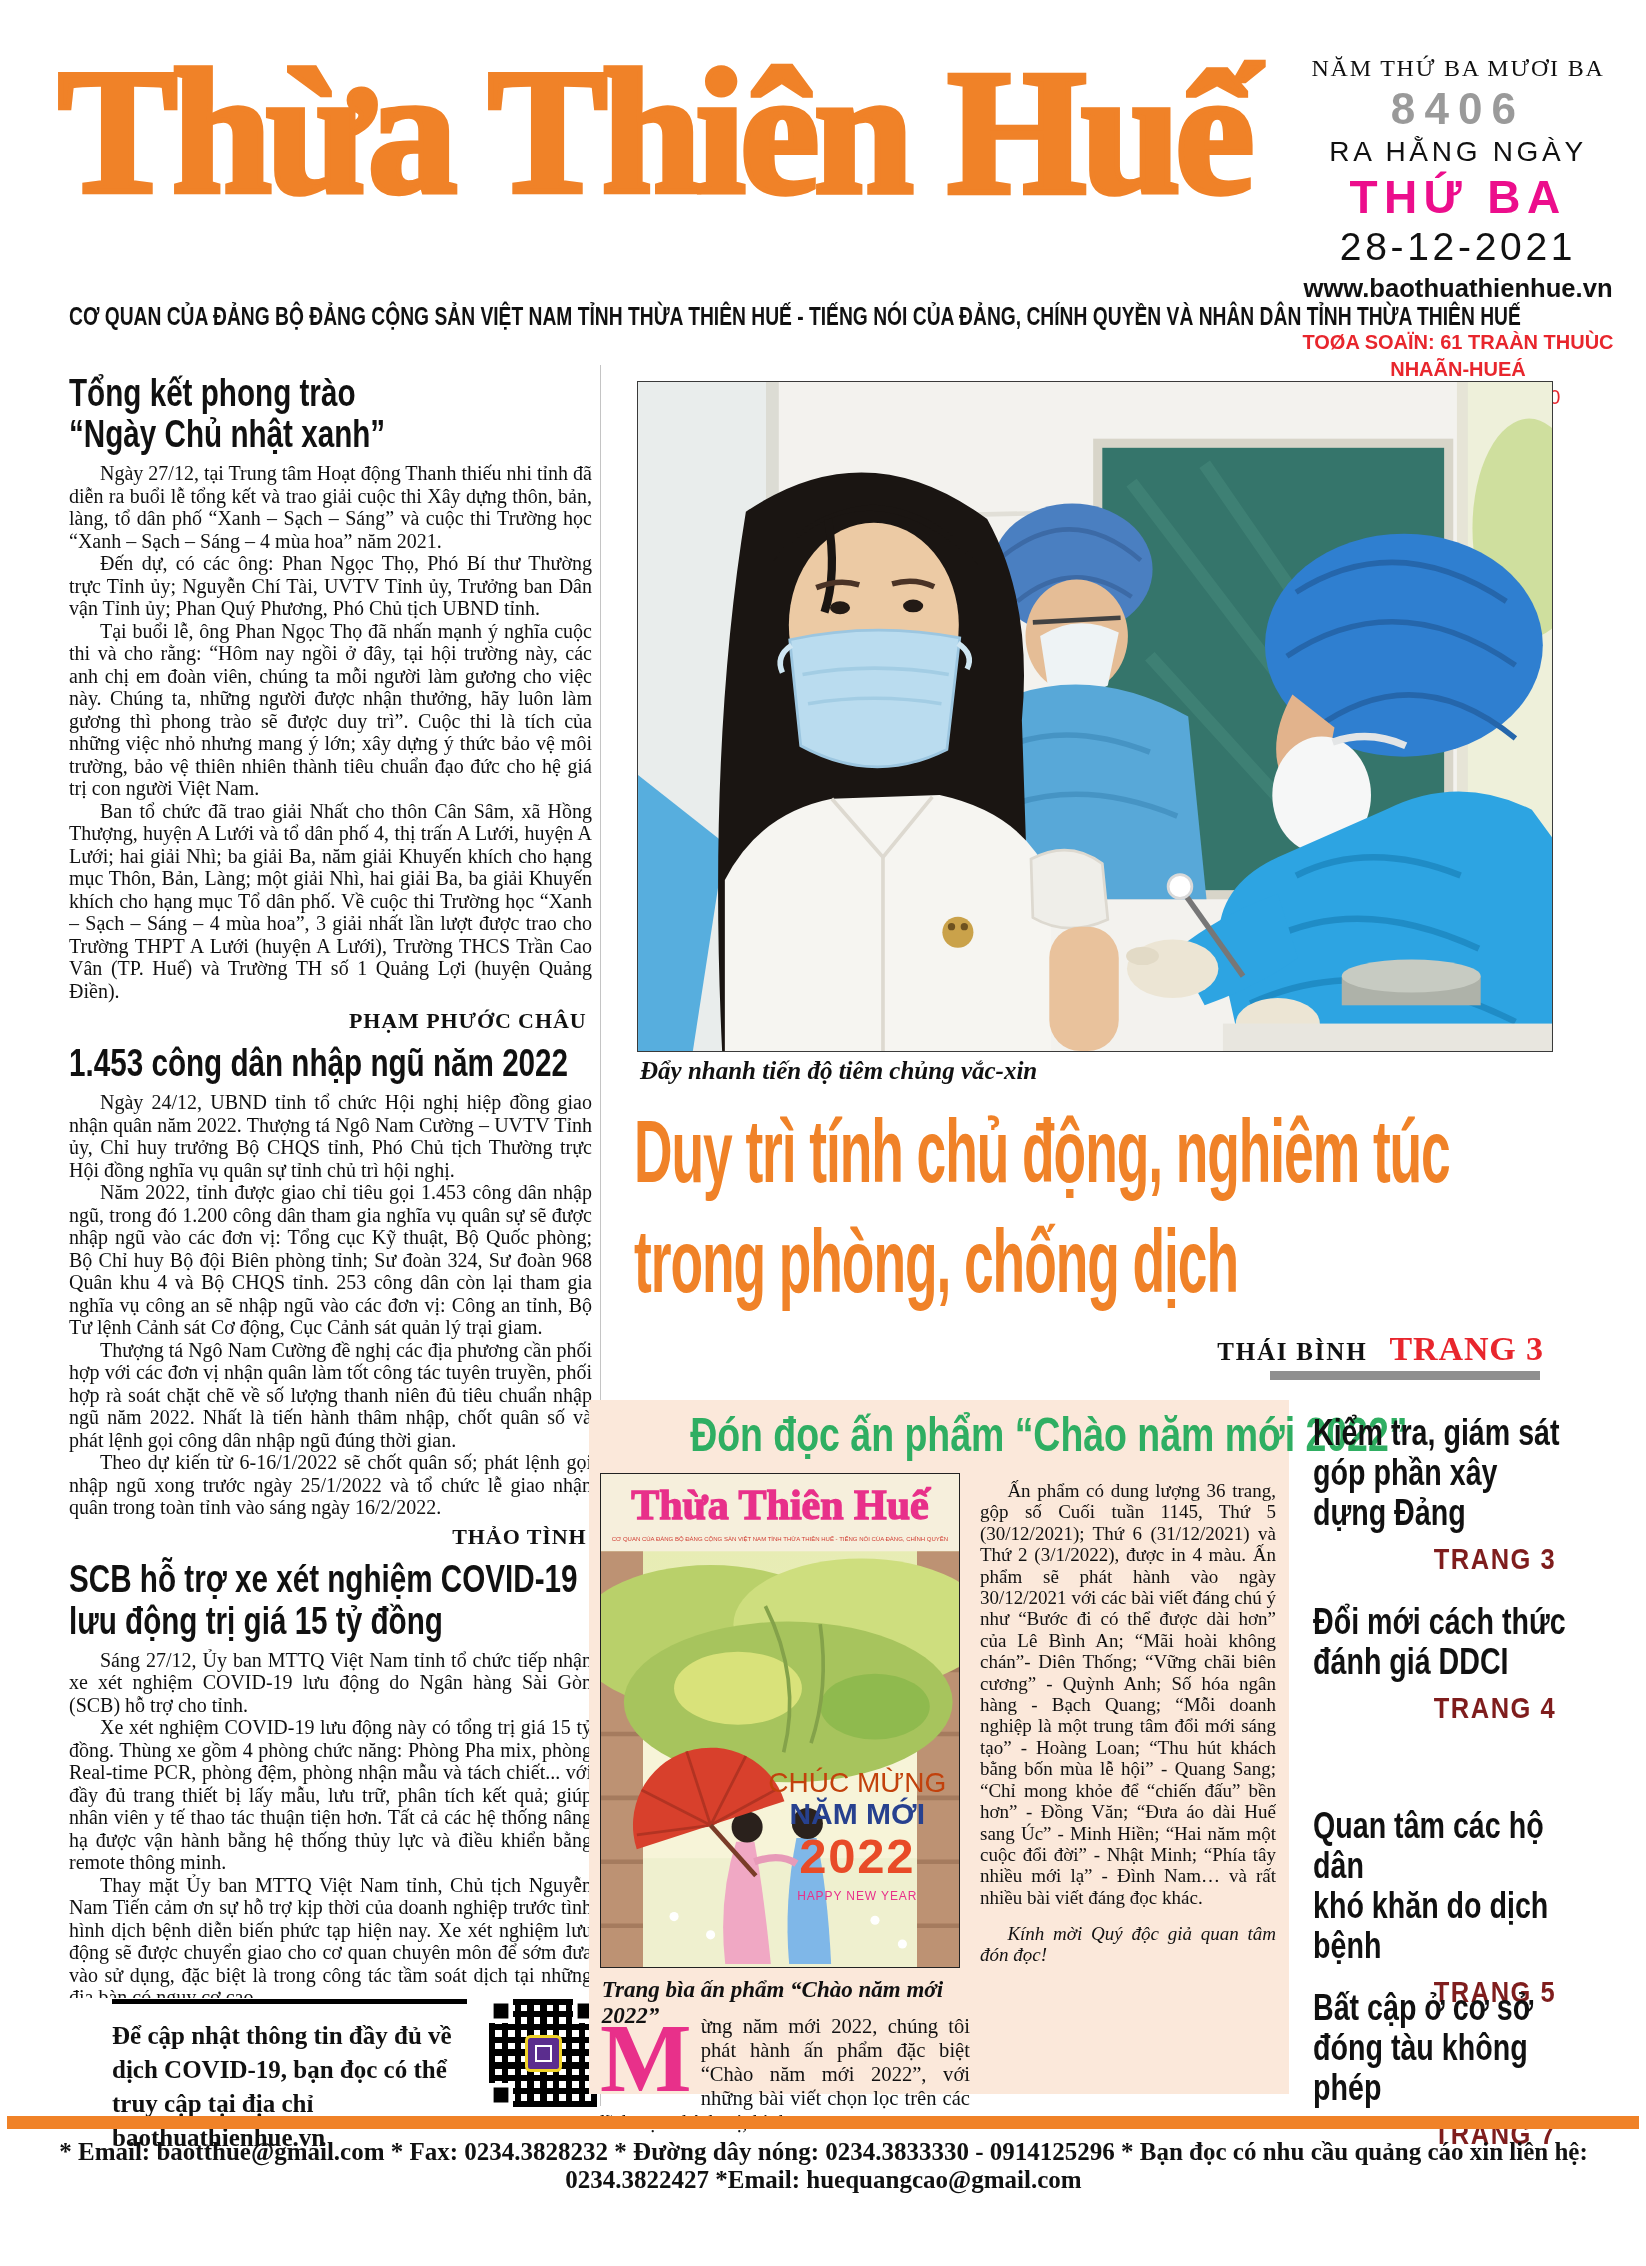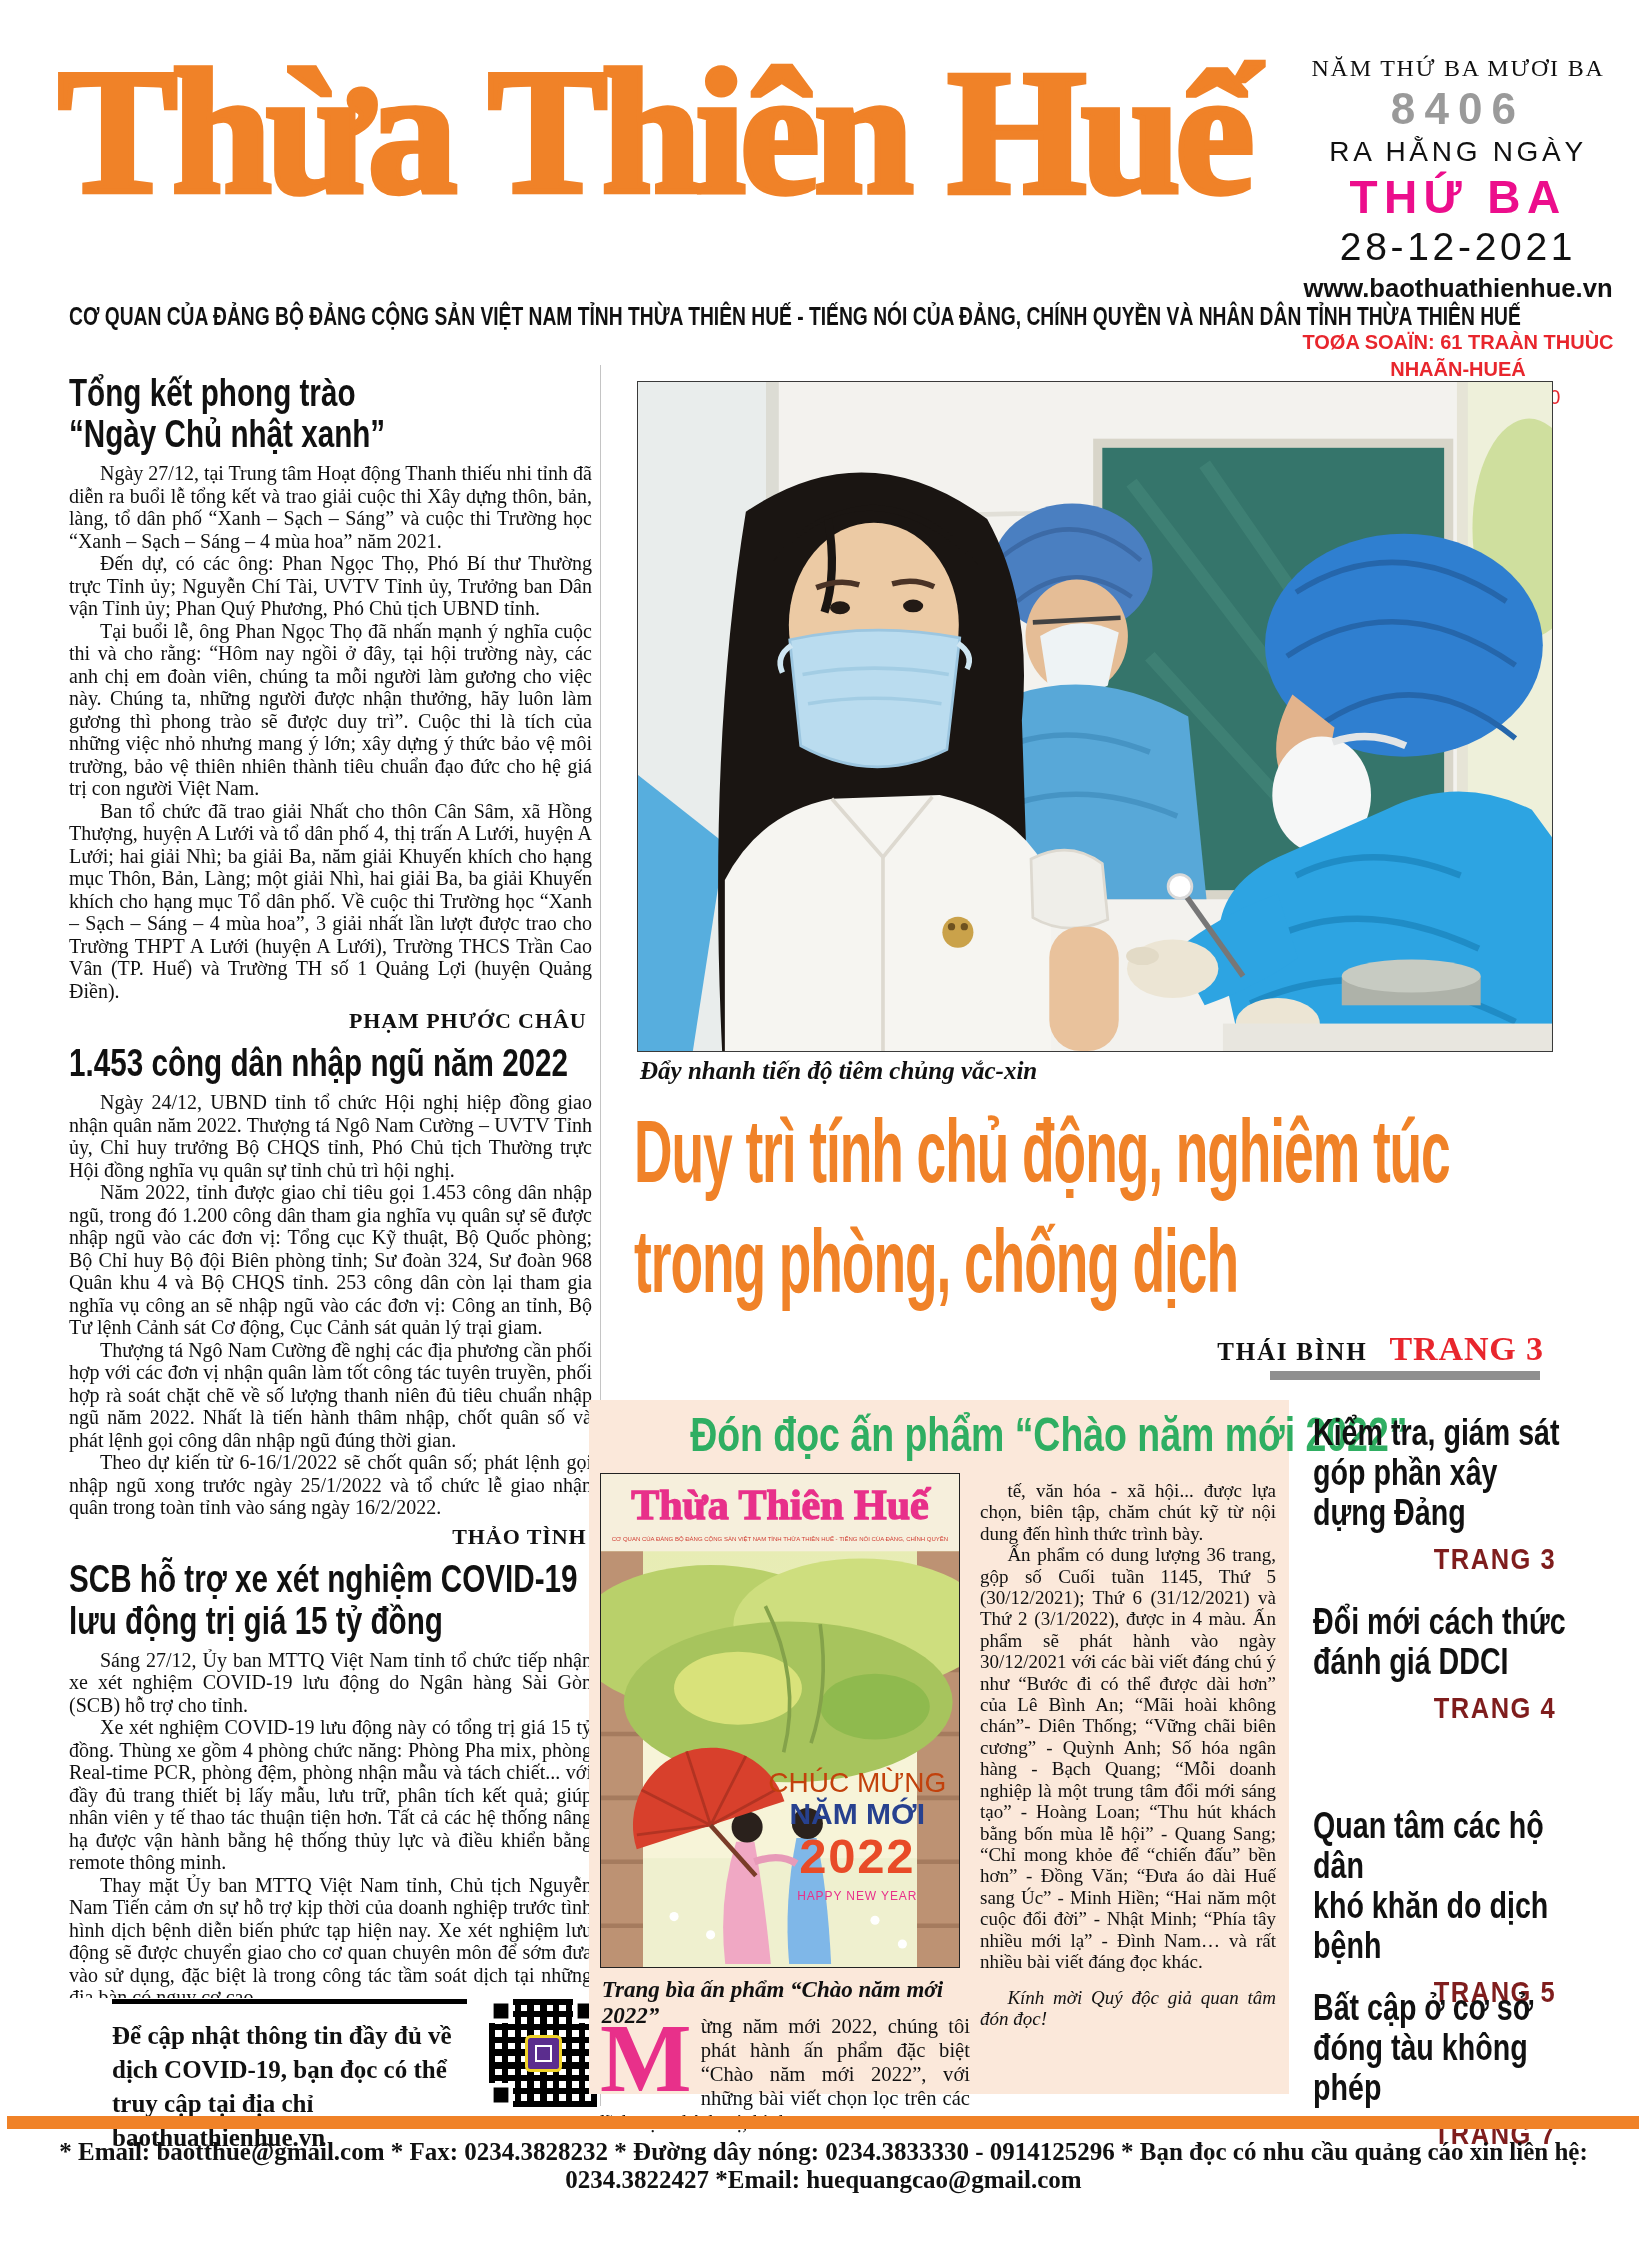--- a/index.html
+++ b/index.html
@@ -305,21 +305,20 @@
       </div>
     </div>
 
     <div class="cover-caption">Trang bìa ấn phẩm “Chào năm mới 2022”</div>
 
     <div class="dropcap-p">
       <span class="ini">M</span><span>ừng năm mới 2022, chúng tôi phát hành ấn phẩm đặc biệt “Chào năm mới 2022”, với những bài viết chọn lọc trên các lĩnh vực chính trị, kinh</span>
     </div>
 
     <div class="promo-right">
-      <p>tế, văn hóa - xã hội... được lựa chọn, biên tập, chăm chút kỹ từ nội dung đến hình thức trình bày.</p>
       <p>Ấn phẩm có dung lượng 36 trang, gộp số Cuối tuần 1145, Thứ 5 (30/12/2021); Thứ 6 (31/12/2021) và Thứ 2 (3/1/2022), được in 4 màu. Ấn phẩm sẽ phát hành vào ngày 30/12/2021 với các bài viết đáng chú ý như “Bước đi có thể được dài hơn” của Lê Bình An; “Mãi hoài không chán”- Diên Thống; “Vững chãi biên cương” - Quỳnh Anh; Số hóa ngân hàng - Bạch Quang; “Mỗi doanh nghiệp là một trung tâm đổi mới sáng tạo” - Hoàng Loan; “Thu hút khách bằng bốn mùa lễ hội” - Quang Sang; “Chỉ mong khỏe để “chiến đấu” bền hơn” - Đồng Văn; “Đưa áo dài Huế sang Úc” - Minh Hiền; “Hai năm một cuộc đổi đời” - Nhật Minh; “Phía tây nhiều mới lạ” - Đình Nam… và rất nhiều bài viết đáng đọc khác.</p>
       <p class="closing">Kính mời Quý độc giả quan tâm đón đọc!</p>
     </div>
   </div>
 
   <div class="teaser t1">
     <div class="tt">
         <div class="cx cx-teaser">
       <span>Kiểm tra, giám sát</span><br>
       <span>góp phần xây dựng Đảng</span>

